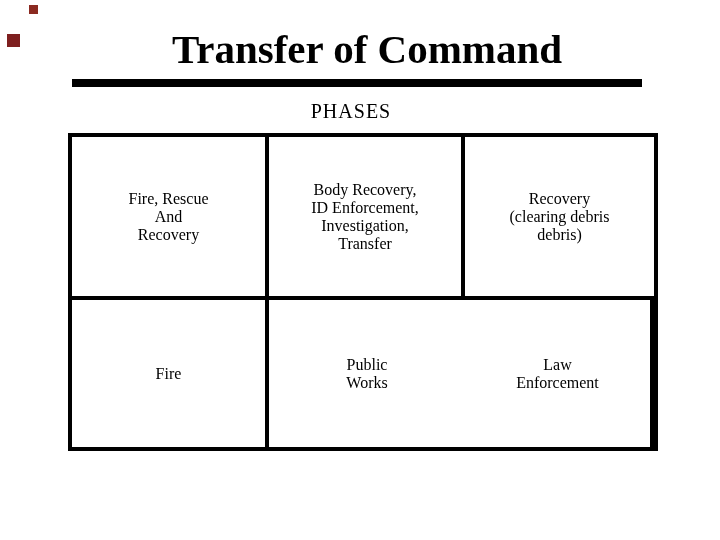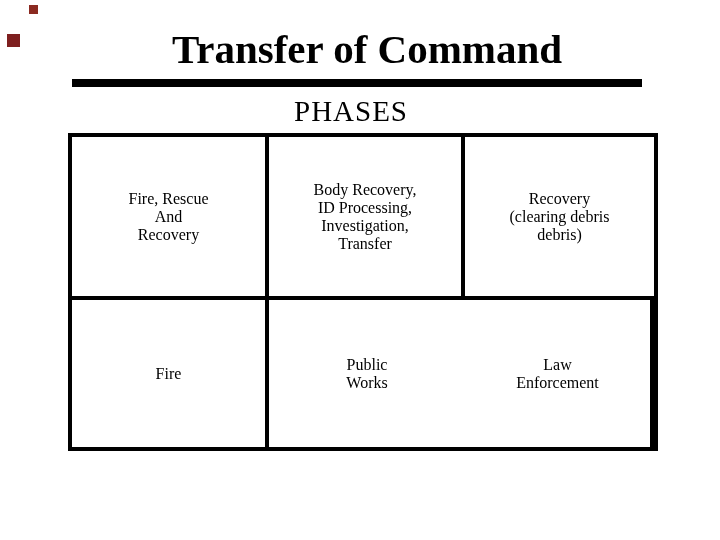--- a/index.html
+++ b/index.html
@@ -23,21 +23,21 @@
     letter-spacing: 0px; color: #000000;
     white-space: nowrap;
   }
   .title-rule {
     position: absolute; left: 72px; top: 79px;
     width: 570px; height: 8px; background: #000000;
   }
   .subtitle {
     position: absolute; left: 0px; top: 99px; width: 702px;
     text-align: center;
-    font-size: 29px; line-height: 24px; letter-spacing: 1px;
+    font-size: 20px; line-height: 24px; letter-spacing: 1px;
     color: #000000; white-space: nowrap;
   }
 
   .phases-table {
     position: absolute; left: 68px; top: 133px;
     width: 590px; height: 318px;
     box-sizing: border-box;
     border: 4px solid #000000;
     display: grid;
     grid-template-columns: 197px 196px 189px;
@@ -69,21 +69,21 @@
   <div class="phases-table">
 
     <div class="cell row-phase bdr bdb">
       <div class="line">Fire, Rescue</div>
       <div class="line">And</div>
       <div class="line">Recovery</div>
     </div>
 
     <div class="cell row-phase bdr bdb">
       <div class="line">Body Recovery,</div>
-      <div class="line">ID Processing,</div>
+      <div class="line">ID Enforcement,</div>
       <div class="line">Investigation,</div>
       <div class="line">Transfer</div>
     </div>
 
     <div class="cell row-phase bdb">
       <div class="line">Recovery</div>
       <div class="line">(clearing debris</div>
       <div class="line">debris)</div>
     </div>
 

